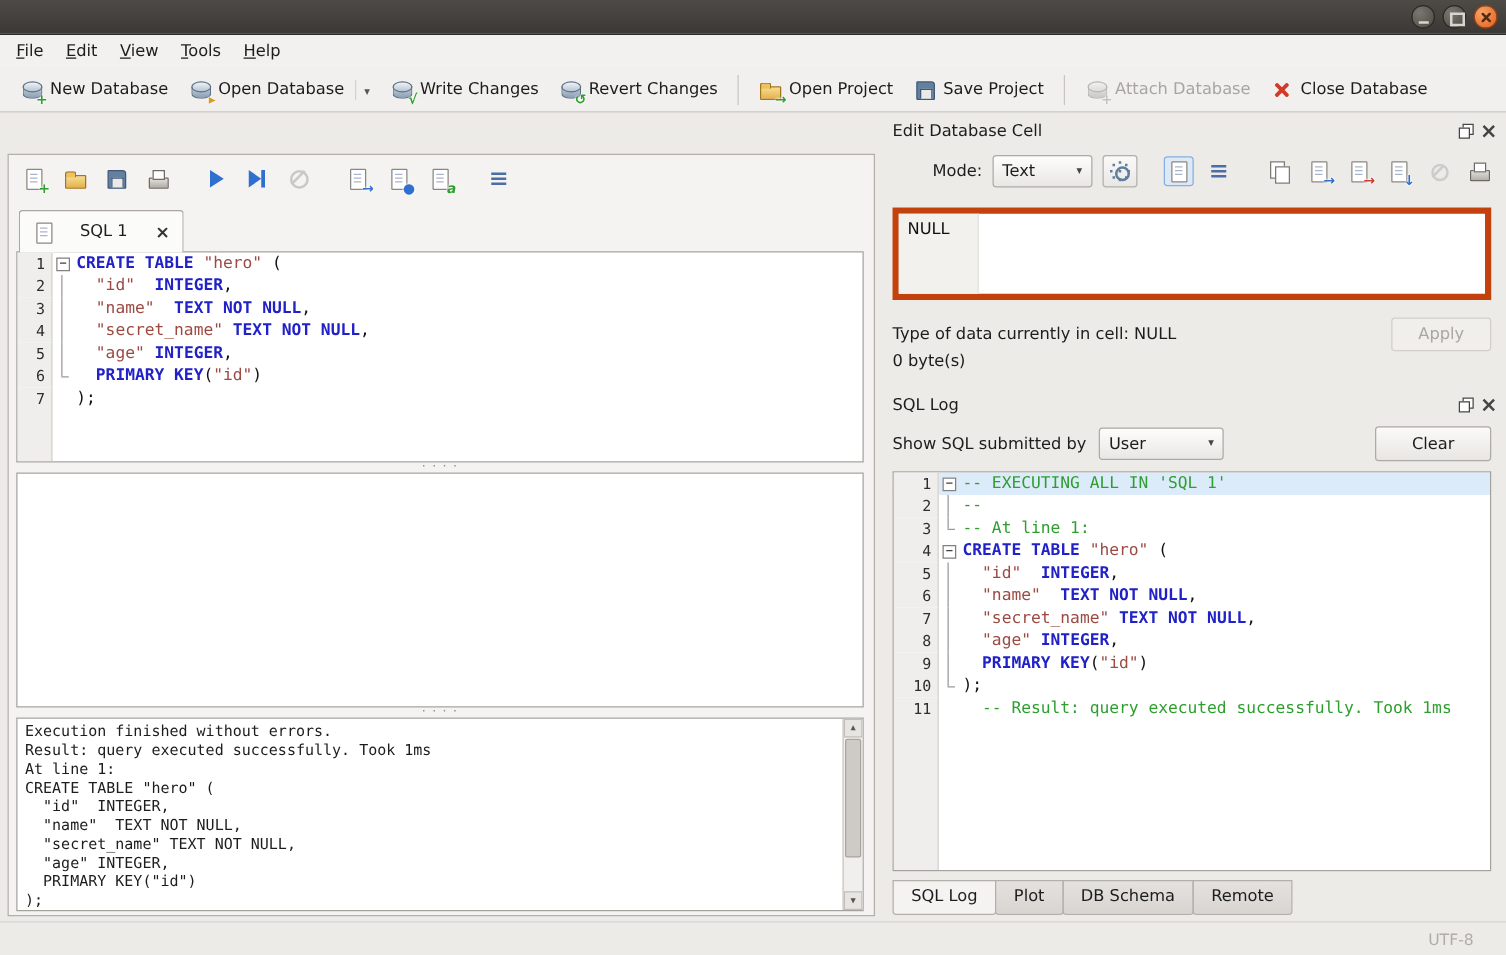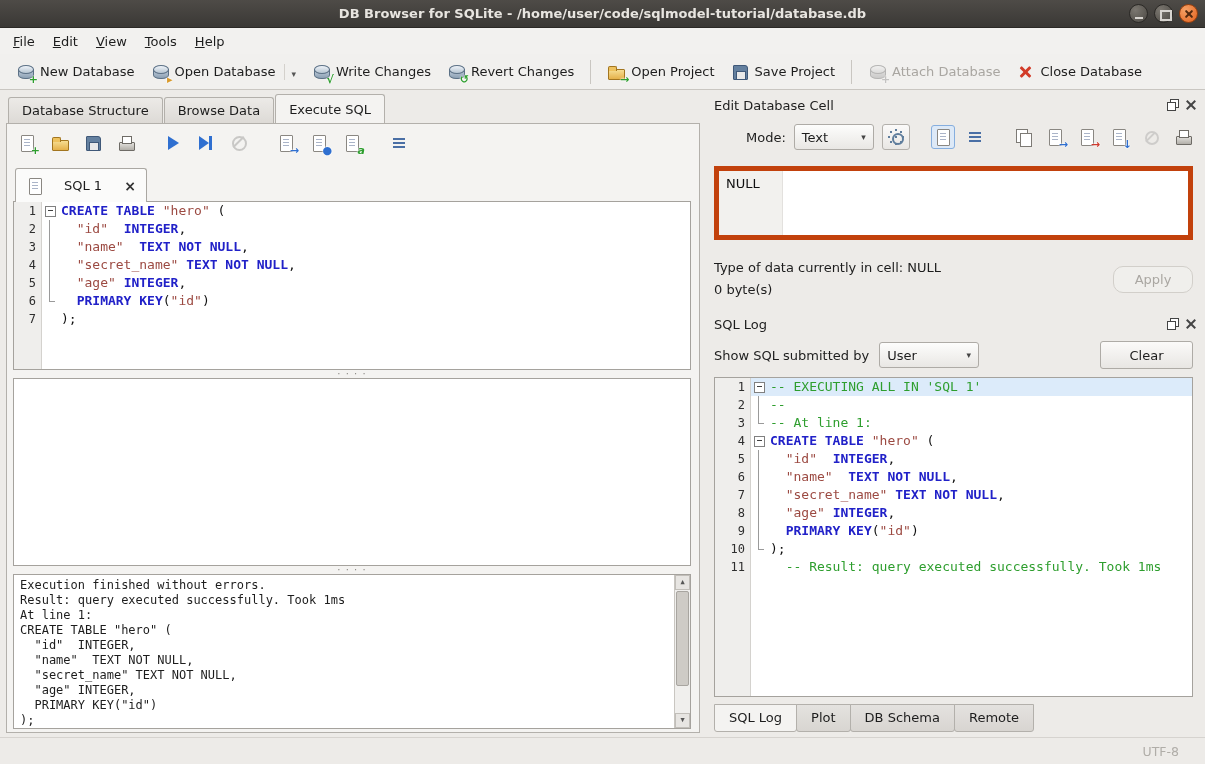--- a/index.html
+++ b/index.html
@@ -154,21 +154,21 @@
   .cell-icons { display:flex; margin-left:auto; gap:8px; align-items:center; }
   .cell-icons .icon-btn:nth-child(3) { margin-left:16px; }
 
   .cellbox { position:absolute; top:76px; left:10px; right:12px; height:74px; background:#fff; border:5px solid #c2410c; }
   .cell-gutter { position:absolute; left:0; top:0; bottom:0; width:64px; background:#f2f1ee; border-right:1px solid #e3e1de; }
   .cell-value { position:absolute; left:7px; top:5px; font-size:13px; color:#111; }
   .type-row { position:absolute; top:170px; left:10px; font-size:13px; }
   .btn { font-size:13px; border:1px solid #aeaba6; border-radius:3px; background:linear-gradient(#fbfaf9,#e8e6e3);
     display:flex; align-items:center; justify-content:center; }
   .btn.disabled { color:#aaa7a2; background:#f0efec; border-color:#d2cfca; }
-  .apply-btn { position:absolute; top:176px; right:12px; width:80px; height:27px;border-radius:10px; }
+  .apply-btn { position:absolute; top:164px; right:12px; width:80px; height:27px; }
   .bytes { position:absolute; top:192px; left:10px; font-size:13px; }
 
   .log-controls { position:absolute; top:250px; left:10px; right:12px; height:30px; display:flex; align-items:center; }
   .lc-label { font-size:13px; }
   .lc-combo { margin-left:10px; width:100px; }
   .clear-btn { margin-left:auto; width:93px; height:28px; }
   .logbox { position:absolute; top:287px; left:10px; right:12px; height:320px; }
 
   .dock-tabs { position:absolute; left:10px; top:614px; display:flex; }
   .dtab { padding:5px 14px 6px; font-size:13px; border:1px solid #b3b0ab; margin-right:-1px;
@@ -177,21 +177,20 @@
 
   .statusbar { position:absolute; left:0; right:0; bottom:0; height:27px; background:#edebe8; border-top:1px solid #d6d3cf;
     display:flex; align-items:center; justify-content:flex-end; padding-right:26px; font-size:12.5px; color:#b0ada8; }
 </style>
 </head>
 <body>
 
 <div class="window">
 
   <div class="titlebar">
-    <span class="title">DB Browser for SQLite - /home/user/code/sqlmodel-tutorial/database.db</span>
     <div class="win-controls">
       <div class="wbtn min"></div>
       <div class="wbtn max"></div>
       <div class="wbtn close"></div>
     </div>
   </div>
 
   <div class="menubar" id="menubar">
       <div class="menu-item"><u>F</u>ile</div>
       <div class="menu-item"><u>E</u>dit</div>
@@ -246,25 +245,20 @@
       </div>
       <div class="tb-btn">
         <span class="icn xred"></span>
         <span class="lbl">Close Database</span>
       </div>
     </div>
 
   <div class="main">
 
     <div class="left-pane">
-      <div class="main-tabs" id="main-tabs">
-          <div class="tab">Database Structure</div>
-          <div class="tab">Browse Data</div>
-          <div class="tab active">Execute SQL</div>
-        </div>
       <div class="tab-frame">
         <div class="sql-toolbar" id="sql-toolbar">
             <div class="icon-btn">
               <span class="icn doc">
                 <i class="b" style="color: rgb(46, 158, 46);">+</i>
               </span>
             </div>
             <div class="icon-btn">
               <span class="icn folder"></span>
             </div>

